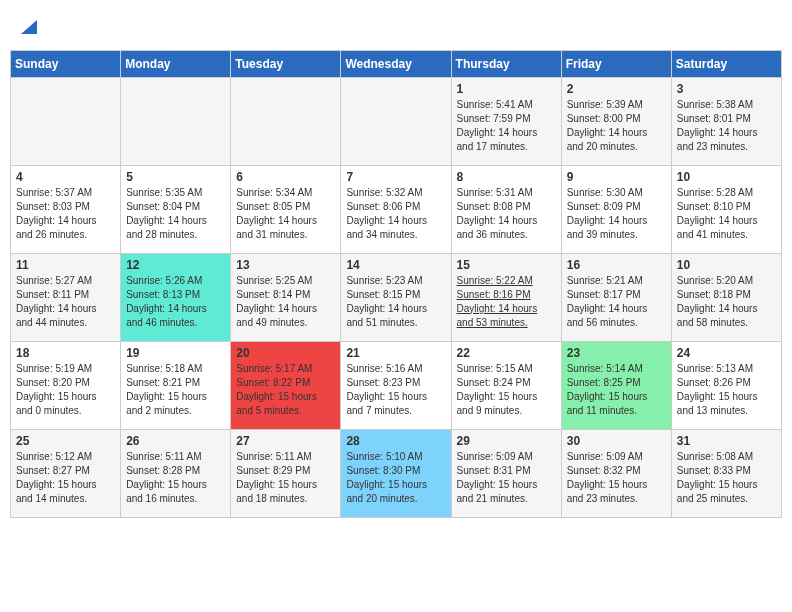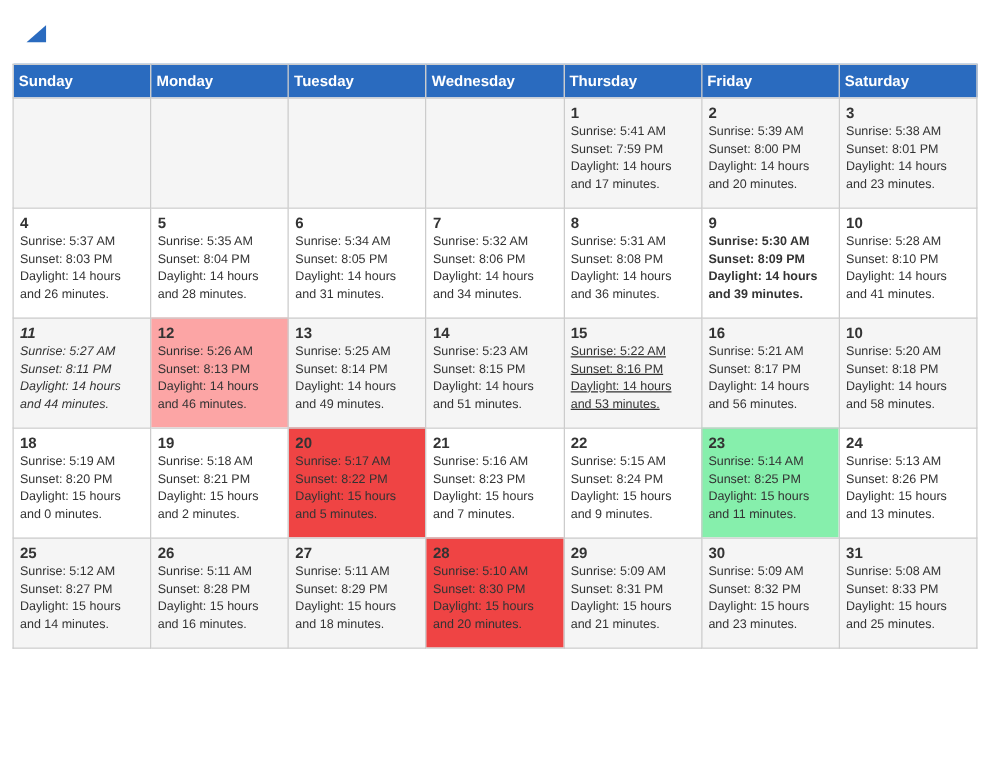--- a/index.html
+++ b/index.html
@@ -168,42 +168,42 @@
         </td>
         <td style="background: rgb(255, 255, 255);">
           <span class="day-num">8</span>
           <div class="day-info" style="white-space: pre-line;">Sunrise: 5:31 AM
 Sunset: 8:08 PM
 Daylight: 14 hours
 and 36 minutes.</div>
         </td>
         <td style="background: rgb(255, 255, 255);">
           <span class="day-num">9</span>
-          <div class="day-info" style="white-space: pre-line; font-weight: bold;">Sunrise: 5:30 AM
+          <div class="day-info" style="white-space: pre-line;">Sunrise: 5:30 AM
 Sunset: 8:09 PM
 Daylight: 14 hours
 and 39 minutes.</div>
         </td>
         <td style="background: rgb(255, 255, 255);">
           <span class="day-num">10</span>
           <div class="day-info" style="white-space: pre-line;">Sunrise: 5:28 AM
 Sunset: 8:10 PM
 Daylight: 14 hours
 and 41 minutes.</div>
         </td>
       </tr>
       <tr>
-        <td style="background: rgb(245, 245, 245); font-style: italic;">
+        <td style="background: rgb(245, 245, 245);">
           <span class="day-num">11</span>
           <div class="day-info" style="white-space: pre-line;">Sunrise: 5:27 AM
 Sunset: 8:11 PM
 Daylight: 14 hours
 and 44 minutes.</div>
         </td>
-        <td style="background: #fca5a5;">
+        <td style="background: #5eead4;">
           <span class="day-num">12</span>
           <div class="day-info" style="white-space: pre-line;">Sunrise: 5:26 AM
 Sunset: 8:13 PM
 Daylight: 14 hours
 and 46 minutes.</div>
         </td>
         <td style="background: rgb(245, 245, 245);">
           <span class="day-num">13</span>
           <div class="day-info" style="white-space: pre-line;">Sunrise: 5:25 AM
 Sunset: 8:14 PM
@@ -305,21 +305,21 @@
 Daylight: 15 hours
 and 16 minutes.</div>
         </td>
         <td style="background: rgb(245, 245, 245);">
           <span class="day-num">27</span>
           <div class="day-info" style="white-space: pre-line;">Sunrise: 5:11 AM
 Sunset: 8:29 PM
 Daylight: 15 hours
 and 18 minutes.</div>
         </td>
-        <td style="background: #ef4444;">
+        <td style="background: #7dd3fc;">
           <span class="day-num">28</span>
           <div class="day-info" style="white-space: pre-line;">Sunrise: 5:10 AM
 Sunset: 8:30 PM
 Daylight: 15 hours
 and 20 minutes.</div>
         </td>
         <td style="background: rgb(245, 245, 245);">
           <span class="day-num">29</span>
           <div class="day-info" style="white-space: pre-line;">Sunrise: 5:09 AM
 Sunset: 8:31 PM

